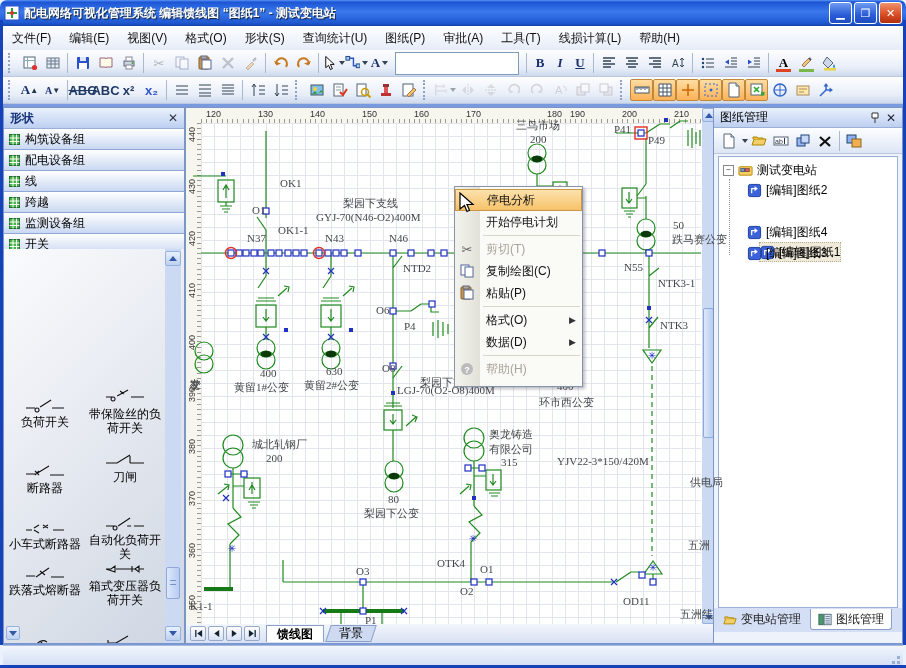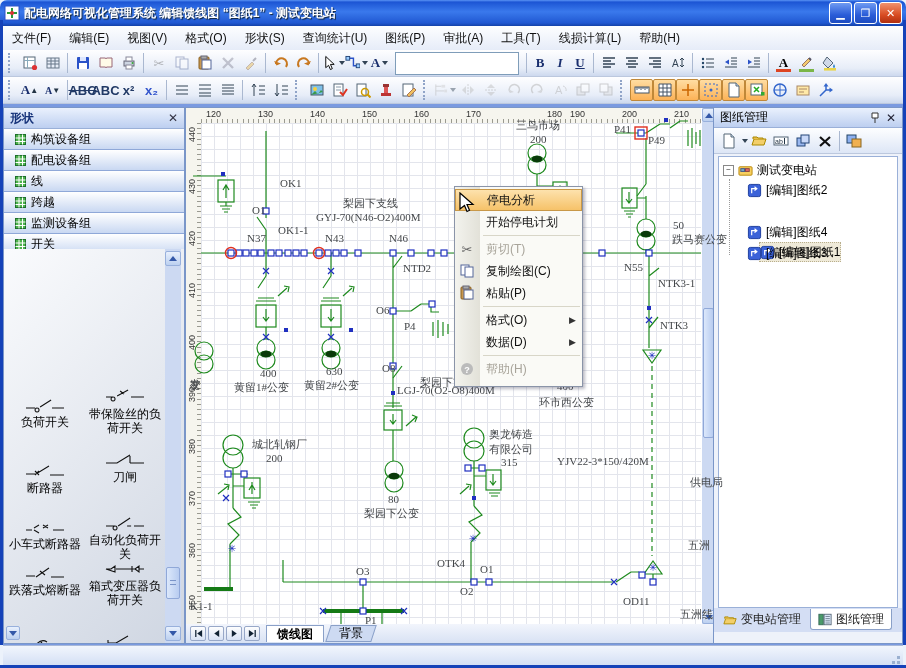--- a/index.html
+++ b/index.html
@@ -40,21 +40,21 @@
   #fontcombo{width:118px;height:19px;border:1px solid #7f9db9;background:#fff;margin:0 4px;font-size:11px;}
   .txtic{font-size:13px;color:#223a66;font-weight:bold;line-height:1;}
   .ubar{position:absolute;left:4px;bottom:2px;width:15px;height:3px;}
   
   #main{left:3px;top:104px;width:900px;height:541px;background:#7a9ae0;}
   
   #lpanel{left:0px;top:3px;width:182px;height:537px;background:#8b5cf6;border:1px solid #7a96c8;box-sizing:border-box;}
   #lphead{left:0;top:0;width:180px;height:21px;background:linear-gradient(180deg,#eaf1fd,#bdcff0);
     display:flex;align-items:center;padding:0 6px;box-sizing:border-box;font-weight:bold;color:#16337a;border-bottom:1px solid #9ab0d8;}
   #lphead .x{margin-left:auto;font-weight:bold;color:#334;}
-  .grp{height:20px;display:flex;align-items:center;gap:5px;padding-left:11px;
+  .grp{height:20px;display:flex;align-items:center;gap:5px;padding-left:5px;
     background:linear-gradient(180deg,#ffffff,#c9d8f2);border-bottom:1px solid #8fa8d8;color:#000;}
   .grp svg{width:11px;height:11px;flex:0 0 auto;}
   #shapes{left:0;top:141px;width:180px;height:394px;background:linear-gradient(135deg,#fafbfd,#cfd6e2);overflow:hidden;}
   .shape{position:absolute;text-align:center;color:#000;}
   .shape svg{width:44px;height:16px;display:block;margin:0 auto 2px;}
   .shape .lbl{font-size:12px;line-height:14px;}
   
   .sbv{background:#ccd9f2;}
   .sbbtn{background:linear-gradient(180deg,#e8f0fd,#bcd0f0);border:1px solid #98b0dc;border-radius:2px;
     display:flex;align-items:center;justify-content:center;box-sizing:border-box;}

